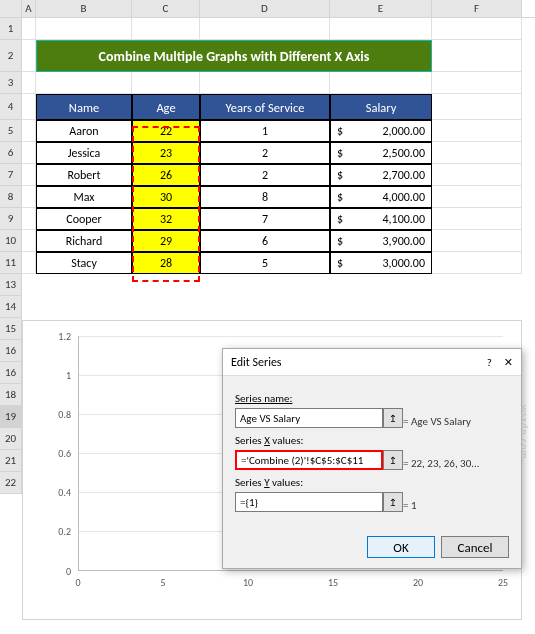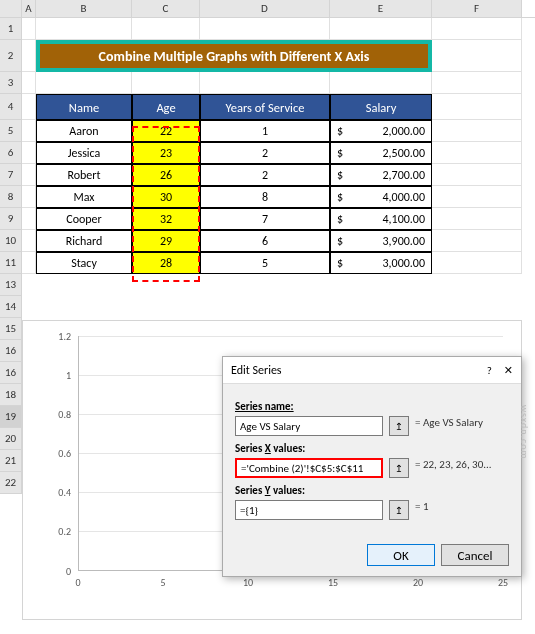--- a/index.html
+++ b/index.html
@@ -14,40 +14,40 @@
 .row { display: flex; height: 22px; }
 .cell { border-right: 1px solid #e0e0e0; border-bottom: 1px solid #e0e0e0; font-size: 12px; display: flex; align-items: center; padding: 0 4px; }
 
 .cA, .wA { width: 14px; }
 .cB, .wB { width: 96px; }
 .cC, .wC { width: 68px; }
 .cD, .wD { width: 130px; }
 .cE, .wE { width: 102px; }
 .cF, .wF { width: 90px; }
 
-.title-banner { background: #a16207; color: #fff; font-weight: bold; font-size: 14px; justify-content: center; border: 4px solid #14b8a6; }
+.title-banner { background: #4d7c0f; color: #fff; font-weight: bold; font-size: 14px; justify-content: center; border: 1px solid #14b8a6; }
 .tbl-hdr { background: #305496; color: #fff; font-weight: normal; justify-content: center; border: 1px solid #000; font-size: 12.5px; }
 .tbl-cell { background: #fff; justify-content: center; border: 1px solid #000; font-size: 12px; }
 .tbl-sal { background: #fff; border: 1px solid #000; font-size: 12px; padding: 0 6px; justify-content: space-between; }
 .hl { background: #ffff00; }
 .marching { position: absolute; border: 2px dashed #ff0000; pointer-events: none; }
 
 .chart-area { position: absolute; left: 22px; top: 320px; width: 500px; height: 300px; border: 1px solid #d4d4d4; background: #fff; }
 .chart-plot { position: absolute; left: 55px; top: 15px; width: 425px; height: 235px; border-left: 1px solid #bbb; border-bottom: 1px solid #bbb; }
 .gridline-h { position: absolute; left: 0; width: 100%; border-top: 1px solid #e5e5e5; }
 .ytick { position: absolute; right: 450px; font-size: 10px; color: #595959; transform: translateY(-50%); }
 .xtick { position: absolute; top: 255px; font-size: 10px; color: #595959; transform: translateX(-50%); }
 
-.dialog { position: absolute; left: 222px; top: 356px; width: 300px; background: #f0f0f0; border: 1px solid #aaa; box-shadow: 2px 2px 8px rgba(0,0,0,0.3); font-size: 11px; }
+.dialog { position: absolute; left: 222px; top: 348px; width: 300px; background: #f0f0f0; border: 1px solid #aaa; box-shadow: 2px 2px 8px rgba(0,0,0,0.3); font-size: 11px; }
 .dlg-title { display: flex; justify-content: space-between; align-items: center; padding: 6px 8px; background: #fff; border-bottom: 1px solid #ddd; }
 .dlg-title-text { font-size: 12px; }
 .dlg-ctrls { display: flex; gap: 12px; }
 .dlg-body { padding: 10px 12px; }
-.dlg-label { font-size: 11px; margin: 6px 0 3px; font-weight: bold; }
-.dlg-row { display: flex; align-items: flex-start; gap: 6px; margin-bottom: 6px; }
+.dlg-label { font-size: 11px; margin: 6px 0 3px; }
+.dlg-row { display: flex; align-items: flex-end; margin-bottom: 6px; }
 .dlg-input { flex: 0 0 148px; height: 20px; border: 1px solid #7a7a7a; background: #fff; padding: 0 4px; font-size: 11px; }
 .dlg-input.hl-red { border: 2px solid #ff0000; }
 .dlg-ref-btn { width: 20px; height: 20px; border: 1px solid #7a7a7a; background: #e1e1e1; display: flex; align-items: center; justify-content: center; font-size: 10px; }
 .dlg-eq { font-size: 11px; color: #333; white-space: nowrap; overflow: hidden; }
 .dlg-buttons { display: flex; justify-content: flex-end; gap: 6px; padding: 8px 12px 10px; }
 .dlg-btn { min-width: 68px; height: 22px; border: 1px solid #7a7a7a; background: #e1e1e1; font-size: 13px; }
 .dlg-btn.primary { border: 1px solid #0078d7; background: #e5f1fb; }
 .underline-key { text-decoration: underline; }
 
 .watermark { position: absolute; right: 4px; top: 405px; font-size: 10px; color: #bbb; writing-mode: vertical-rl; letter-spacing: 1px; }

